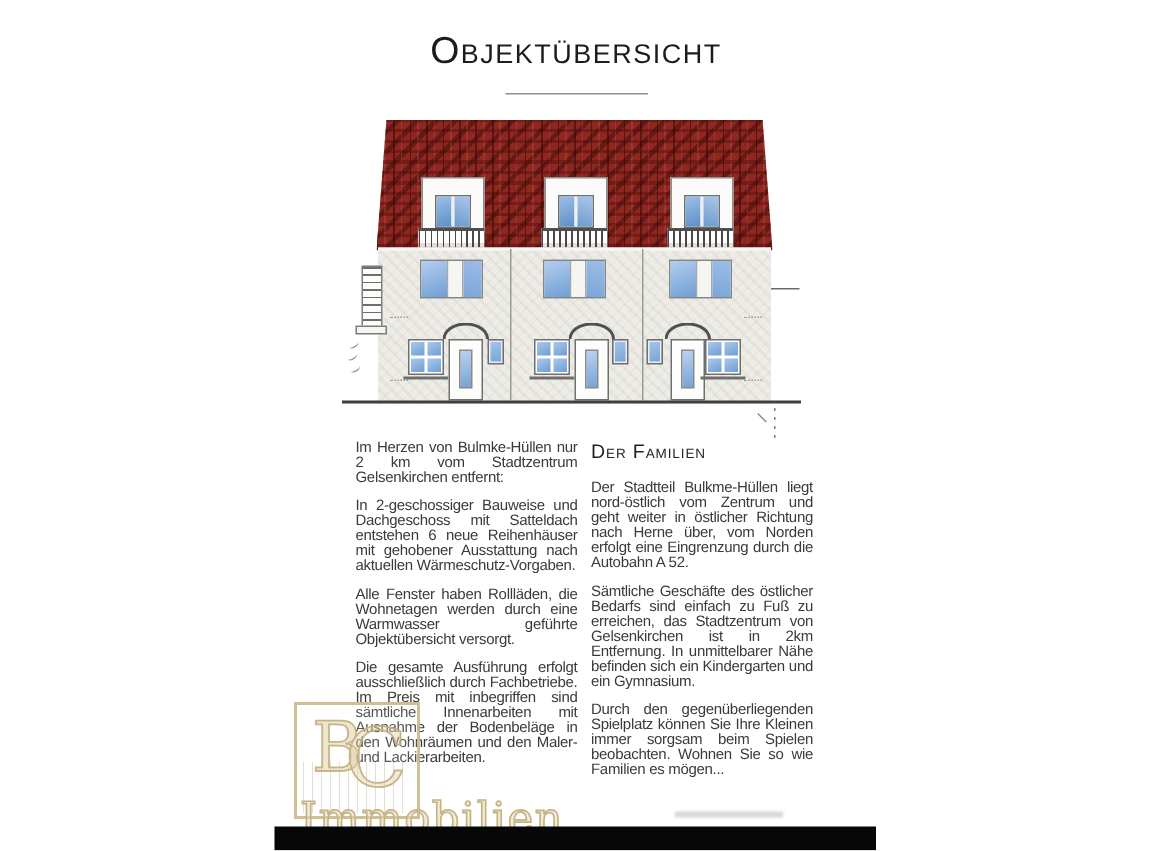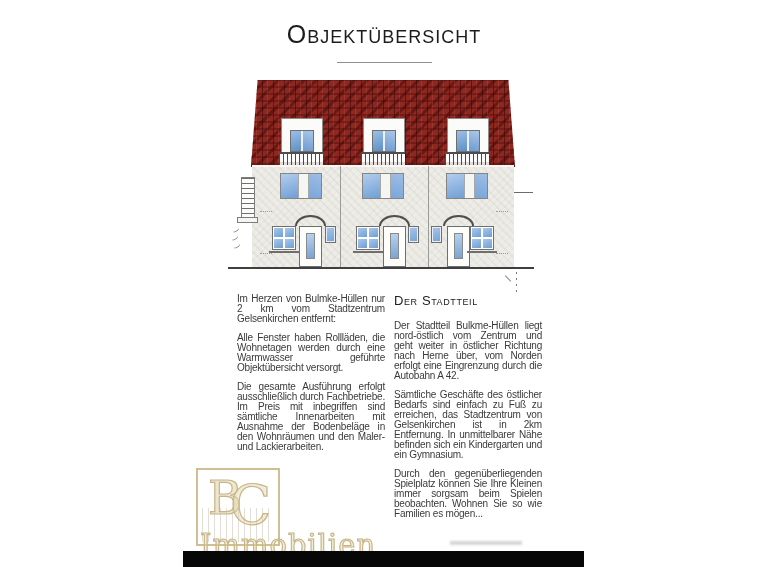--- a/index.html
+++ b/index.html
@@ -194,27 +194,28 @@
     <div class="dimmark" style="left:496px;top:211px"></div>
     <div class="dimmark" style="left:496px;top:253px"></div>
 
     <div class="scrib" style="left:232px;top:227px"></div>
     <div class="scrib" style="left:231px;top:235px"></div>
     <div class="scrib" style="left:233px;top:243px"></div>
   </div>
 
   <section class="col col-left">
     <p>Im Herzen von Bulmke-Hüllen nur 2 km vom Stadtzentrum Gelsenkirchen entfernt:</p>
+    <p>In 2-geschossiger Bauweise und Dachgeschoss mit Satteldach entstehen 6 neue Reihenhäuser mit gehobener Ausstattung nach aktuellen Wärmeschutz-Vorgaben.</p>
     <p>Alle Fenster haben Rollläden, die Wohnetagen werden durch eine Warmwasser geführte Objektübersicht versorgt.</p>
     <p>Die gesamte Ausführung erfolgt ausschließlich durch Fachbetriebe. Im Preis mit inbegriffen sind sämtliche Innenarbeiten mit Ausnahme der Bodenbeläge in den Wohnräumen und den Maler- und Lackierarbeiten.</p>
   </section>
 
   <section class="col col-right">
-    <h2>Der Stadtteil</h2>
-    <p>Der Stadtteil Bulkme-Hüllen liegt nord-östlich vom Zentrum und geht weiter in östlicher Richtung nach Herne über, vom Norden erfolgt eine Eingrenzung durch die Autobahn A 42.</p>
+    <h2>Der Familien</h2>
+    <p>Der Stadtteil Bulkme-Hüllen liegt nord-östlich vom Zentrum und geht weiter in östlicher Richtung nach Herne über, vom Norden erfolgt eine Eingrenzung durch die Autobahn A 52.</p>
     <p>Sämtliche Geschäfte des östlicher Bedarfs sind einfach zu Fuß zu erreichen, das Stadtzentrum von Gelsenkirchen ist in 2km Entfernung. In unmittelbarer Nähe befinden sich ein Kindergarten und ein Gymnasium.</p>
     <p>Durch den gegenüberliegenden Spielplatz können Sie Ihre Kleinen immer sorgsam beim Spielen beobachten. Wohnen Sie so wie Familien es mögen...</p>
   </section>
 
   <div class="logo">
     <div class="logo-box"></div>
     <span class="logo-b">B</span>
     <span class="logo-c">C</span>
     <span class="logo-caption">Immobilien</span>
   </div>

